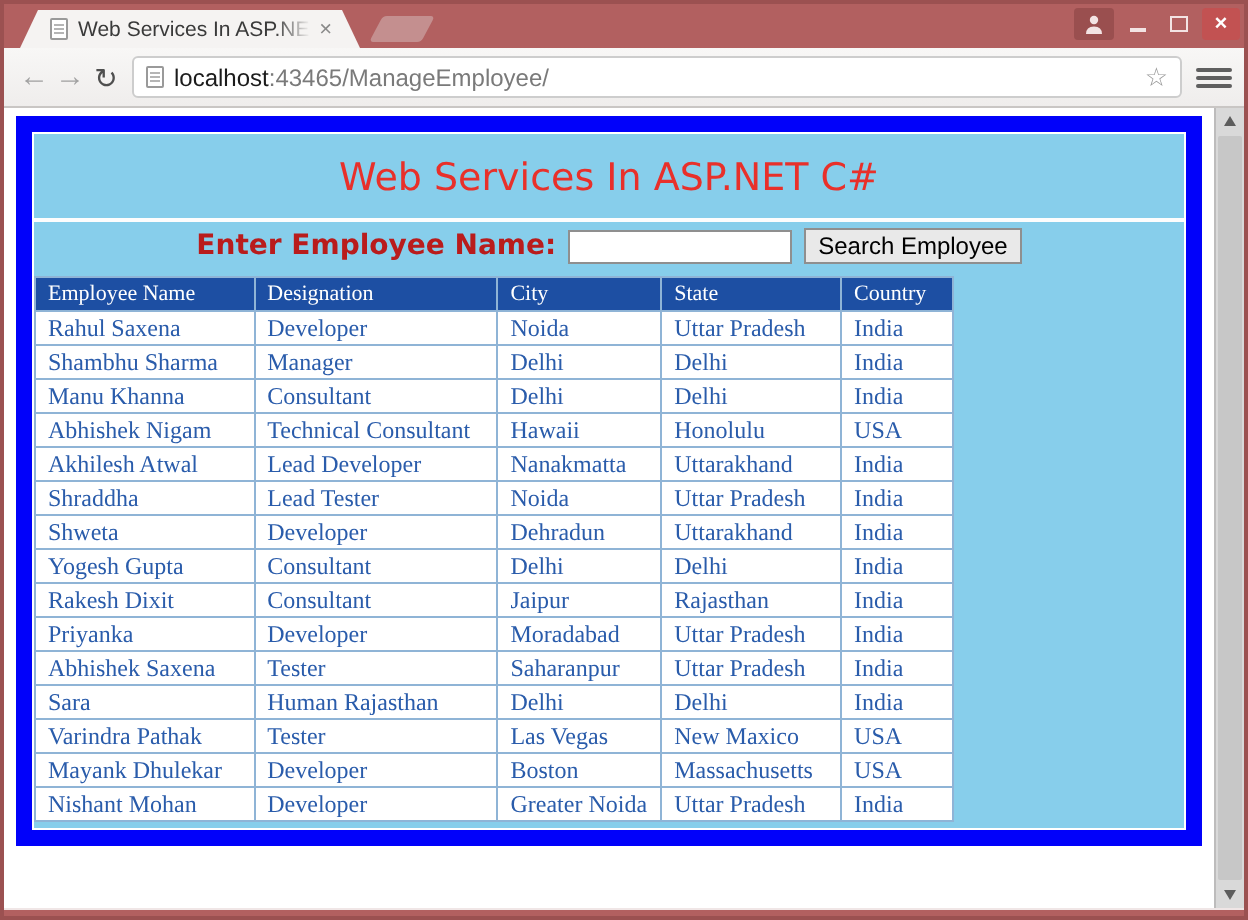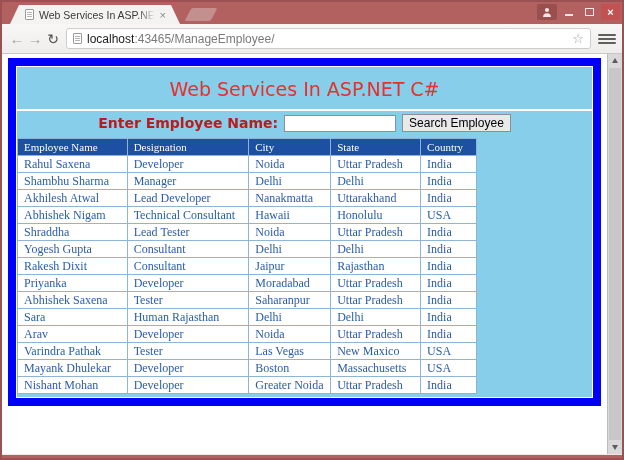--- a/index.html
+++ b/index.html
@@ -181,38 +181,52 @@
                   <td>India</td>
                 </tr>
                 <tr>
                   <td>Shambhu Sharma</td>
                   <td>Manager</td>
                   <td>Delhi</td>
                   <td>Delhi</td>
                   <td>India</td>
                 </tr>
                 <tr>
-                  <td>Akhilesh Atwal</td>
-                  <td>Lead Developer</td>
-                  <td>Nanakmatta</td>
-                  <td>Uttarakhand</td>
+                  <td>Manu Khanna</td>
+                  <td>Consultant</td>
+                  <td>Delhi</td>
+                  <td>Delhi</td>
                   <td>India</td>
                 </tr>
                 <tr>
                   <td>Abhishek Nigam</td>
                   <td>Technical Consultant</td>
                   <td>Hawaii</td>
                   <td>Honolulu</td>
                   <td>USA</td>
                 </tr>
                 <tr>
+                  <td>Akhilesh Atwal</td>
+                  <td>Lead Developer</td>
+                  <td>Nanakmatta</td>
+                  <td>Uttarakhand</td>
+                  <td>India</td>
+                </tr>
+                <tr>
                   <td>Shraddha</td>
                   <td>Lead Tester</td>
                   <td>Noida</td>
                   <td>Uttar Pradesh</td>
+                  <td>India</td>
+                </tr>
+                <tr>
+                  <td>Shweta</td>
+                  <td>Developer</td>
+                  <td>Dehradun</td>
+                  <td>Uttarakhand</td>
                   <td>India</td>
                 </tr>
                 <tr>
                   <td>Yogesh Gupta</td>
                   <td>Consultant</td>
                   <td>Delhi</td>
                   <td>Delhi</td>
                   <td>India</td>
                 </tr>
                 <tr>
@@ -234,27 +248,20 @@
                   <td>Tester</td>
                   <td>Saharanpur</td>
                   <td>Uttar Pradesh</td>
                   <td>India</td>
                 </tr>
                 <tr>
                   <td>Sara</td>
                   <td>Human Rajasthan</td>
                   <td>Delhi</td>
                   <td>Delhi</td>
-                  <td>India</td>
-                </tr>
-                <tr>
-                  <td>Arav</td>
-                  <td>Developer</td>
-                  <td>Noida</td>
-                  <td>Uttar Pradesh</td>
                   <td>India</td>
                 </tr>
                 <tr>
                   <td>Varindra Pathak</td>
                   <td>Tester</td>
                   <td>Las Vegas</td>
                   <td>New Maxico</td>
                   <td>USA</td>
                 </tr>
                 <tr>

